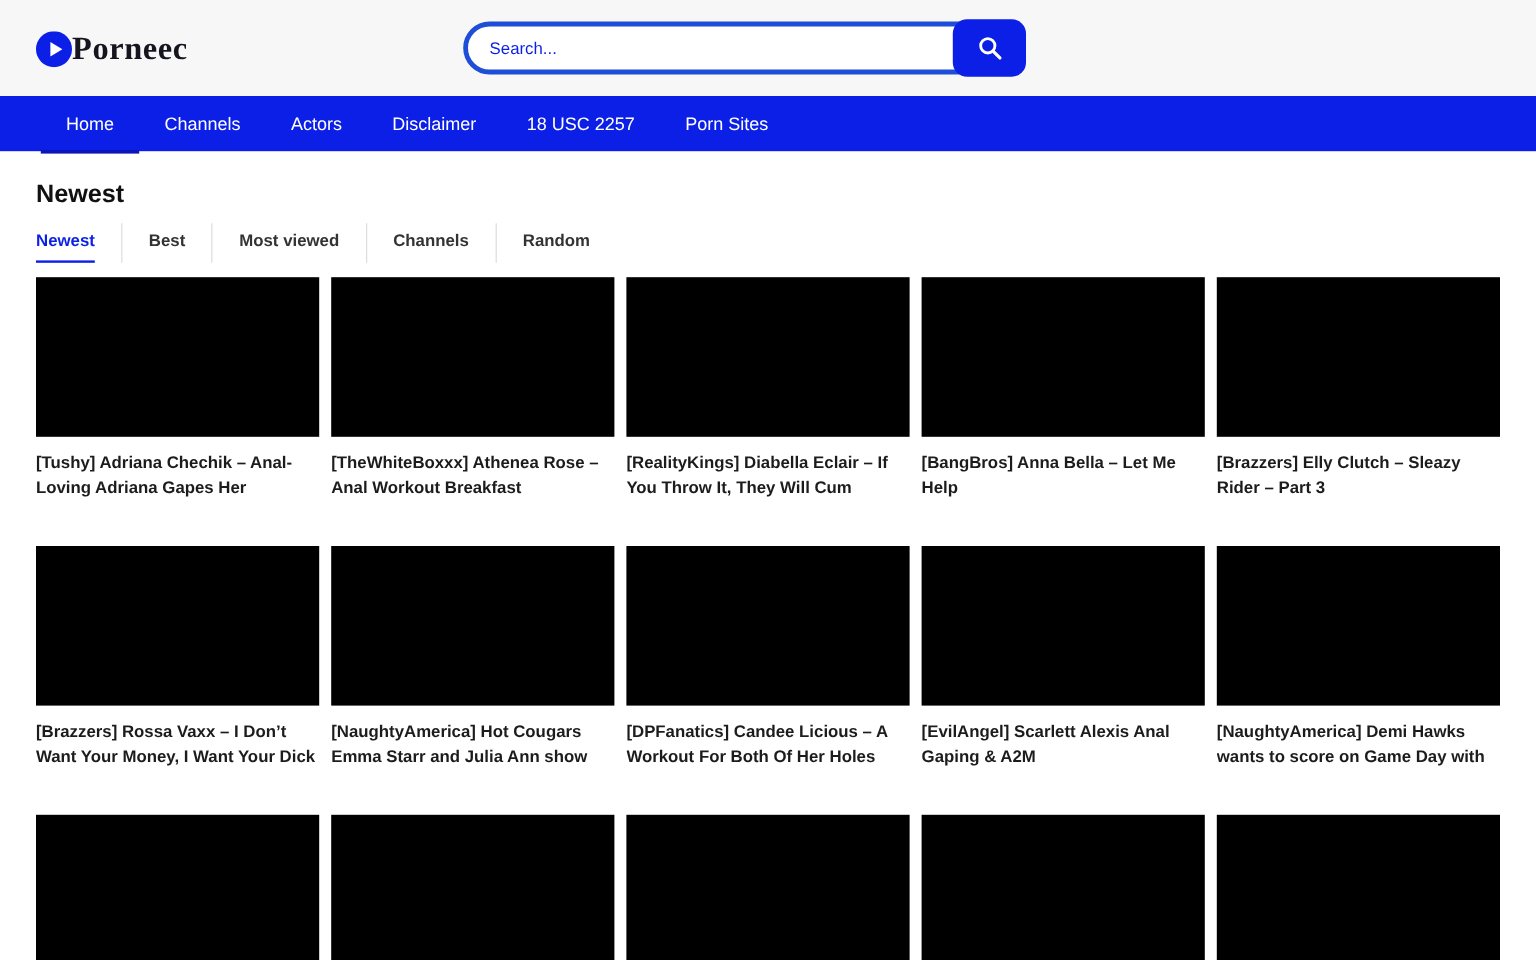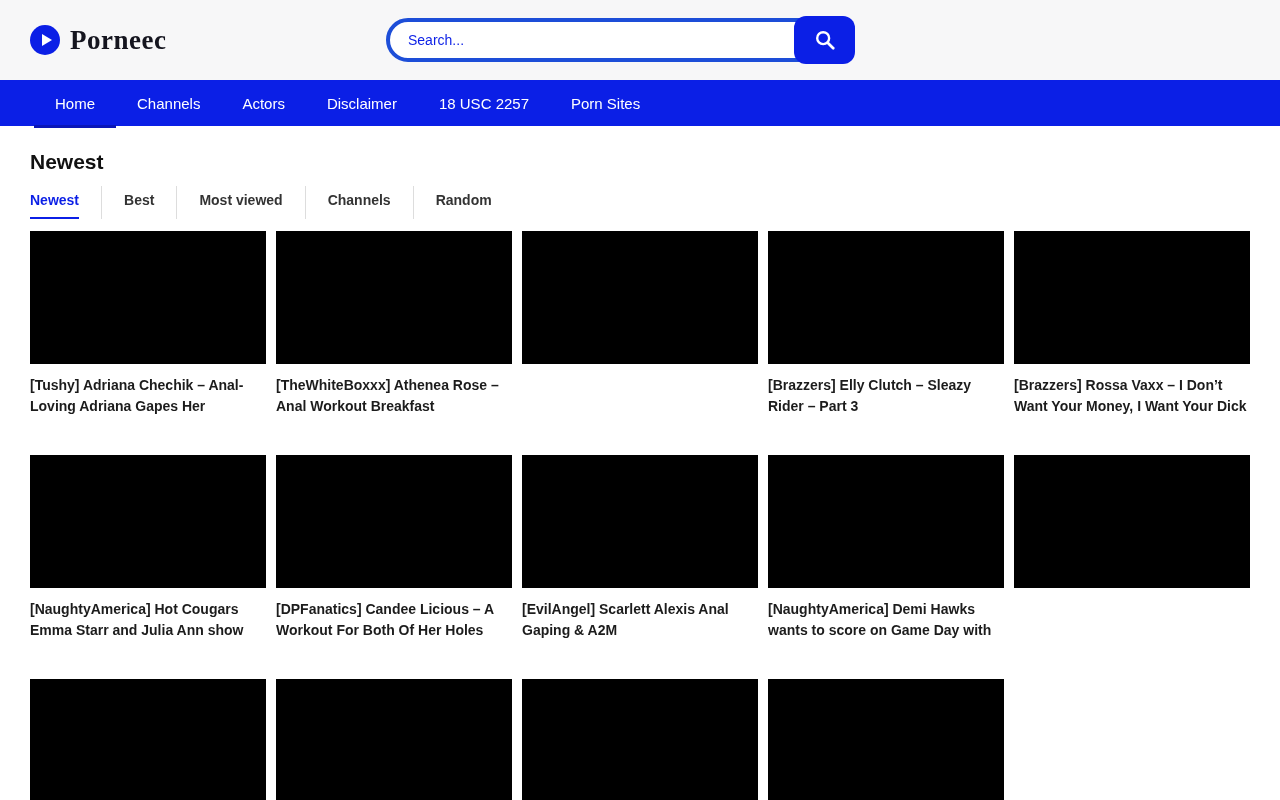--- a/index.html
+++ b/index.html
@@ -2,21 +2,21 @@
 <html><head>
 <meta charset="utf-8">
 <style>
   * { margin:0; padding:0; box-sizing:border-box; }
   html,body { width:1280px; height:800px; overflow:hidden; background:#fff;
               font-family:"Liberation Sans", sans-serif; }
 
   
   .header { position:relative; height:80px; background:#f7f7f8;
             display:flex; align-items:center; padding:0 30px; }
-  .logo { display:flex; align-items:center; gap:10px; cursor:pointer; }
+  .logo { display:flex; align-items:flex-end; cursor:pointer; }
   .logo-icon { width:30px; height:30px; display:block; }
   .logo-text { font-family:"Liberation Serif", serif; font-weight:bold;
                font-size:27px; color:#15151f; letter-spacing:.5px; }
   .search-wrap { position:absolute; left:386px; top:18px; width:468px; height:44px; }
   .search-input { width:100%; height:100%; border:4px solid #1d4ed8; border-radius:22px;
                   padding:0 75px 0 18px; font-size:14px; color:#0b1fe6; background:#fff; outline:none; }
   .search-input::placeholder { color:#0b1fe6; opacity:1; }
   .search-btn { position:absolute; right:-1px; top:-2px; width:61px; height:48px;
                 background:#0b1fe6; border:none; border-radius:12px;
                 display:flex; align-items:center; justify-content:center; cursor:pointer; }
@@ -92,20 +92,25 @@
       <div class="card">
         <div class="thumb"></div>
         <div class="title">[Tushy] Adriana Chechik – Anal-Loving Adriana Gapes Her</div>
       </div>
       <div class="card">
         <div class="thumb"></div>
         <div class="title">[TheWhiteBoxxx] Athenea Rose – Anal Workout Breakfast</div>
       </div>
       <div class="card">
         <div class="thumb"></div>
+        <div class="title">[RealityKings] Diabella Eclair – If You Throw It, They Will Cum</div>
+      </div>
+      <div class="card">
+        <div class="thumb"></div>
+        <div class="title">[BangBros] Anna Bella – Let Me Help</div>
       </div>
       <div class="card">
         <div class="thumb"></div>
         <div class="title">[Brazzers] Elly Clutch – Sleazy Rider – Part 3</div>
       </div>
       <div class="card">
         <div class="thumb"></div>
         <div class="title">[Brazzers] Rossa Vaxx – I Don’t Want Your Money, I Want Your Dick</div>
       </div>
       <div class="card">

